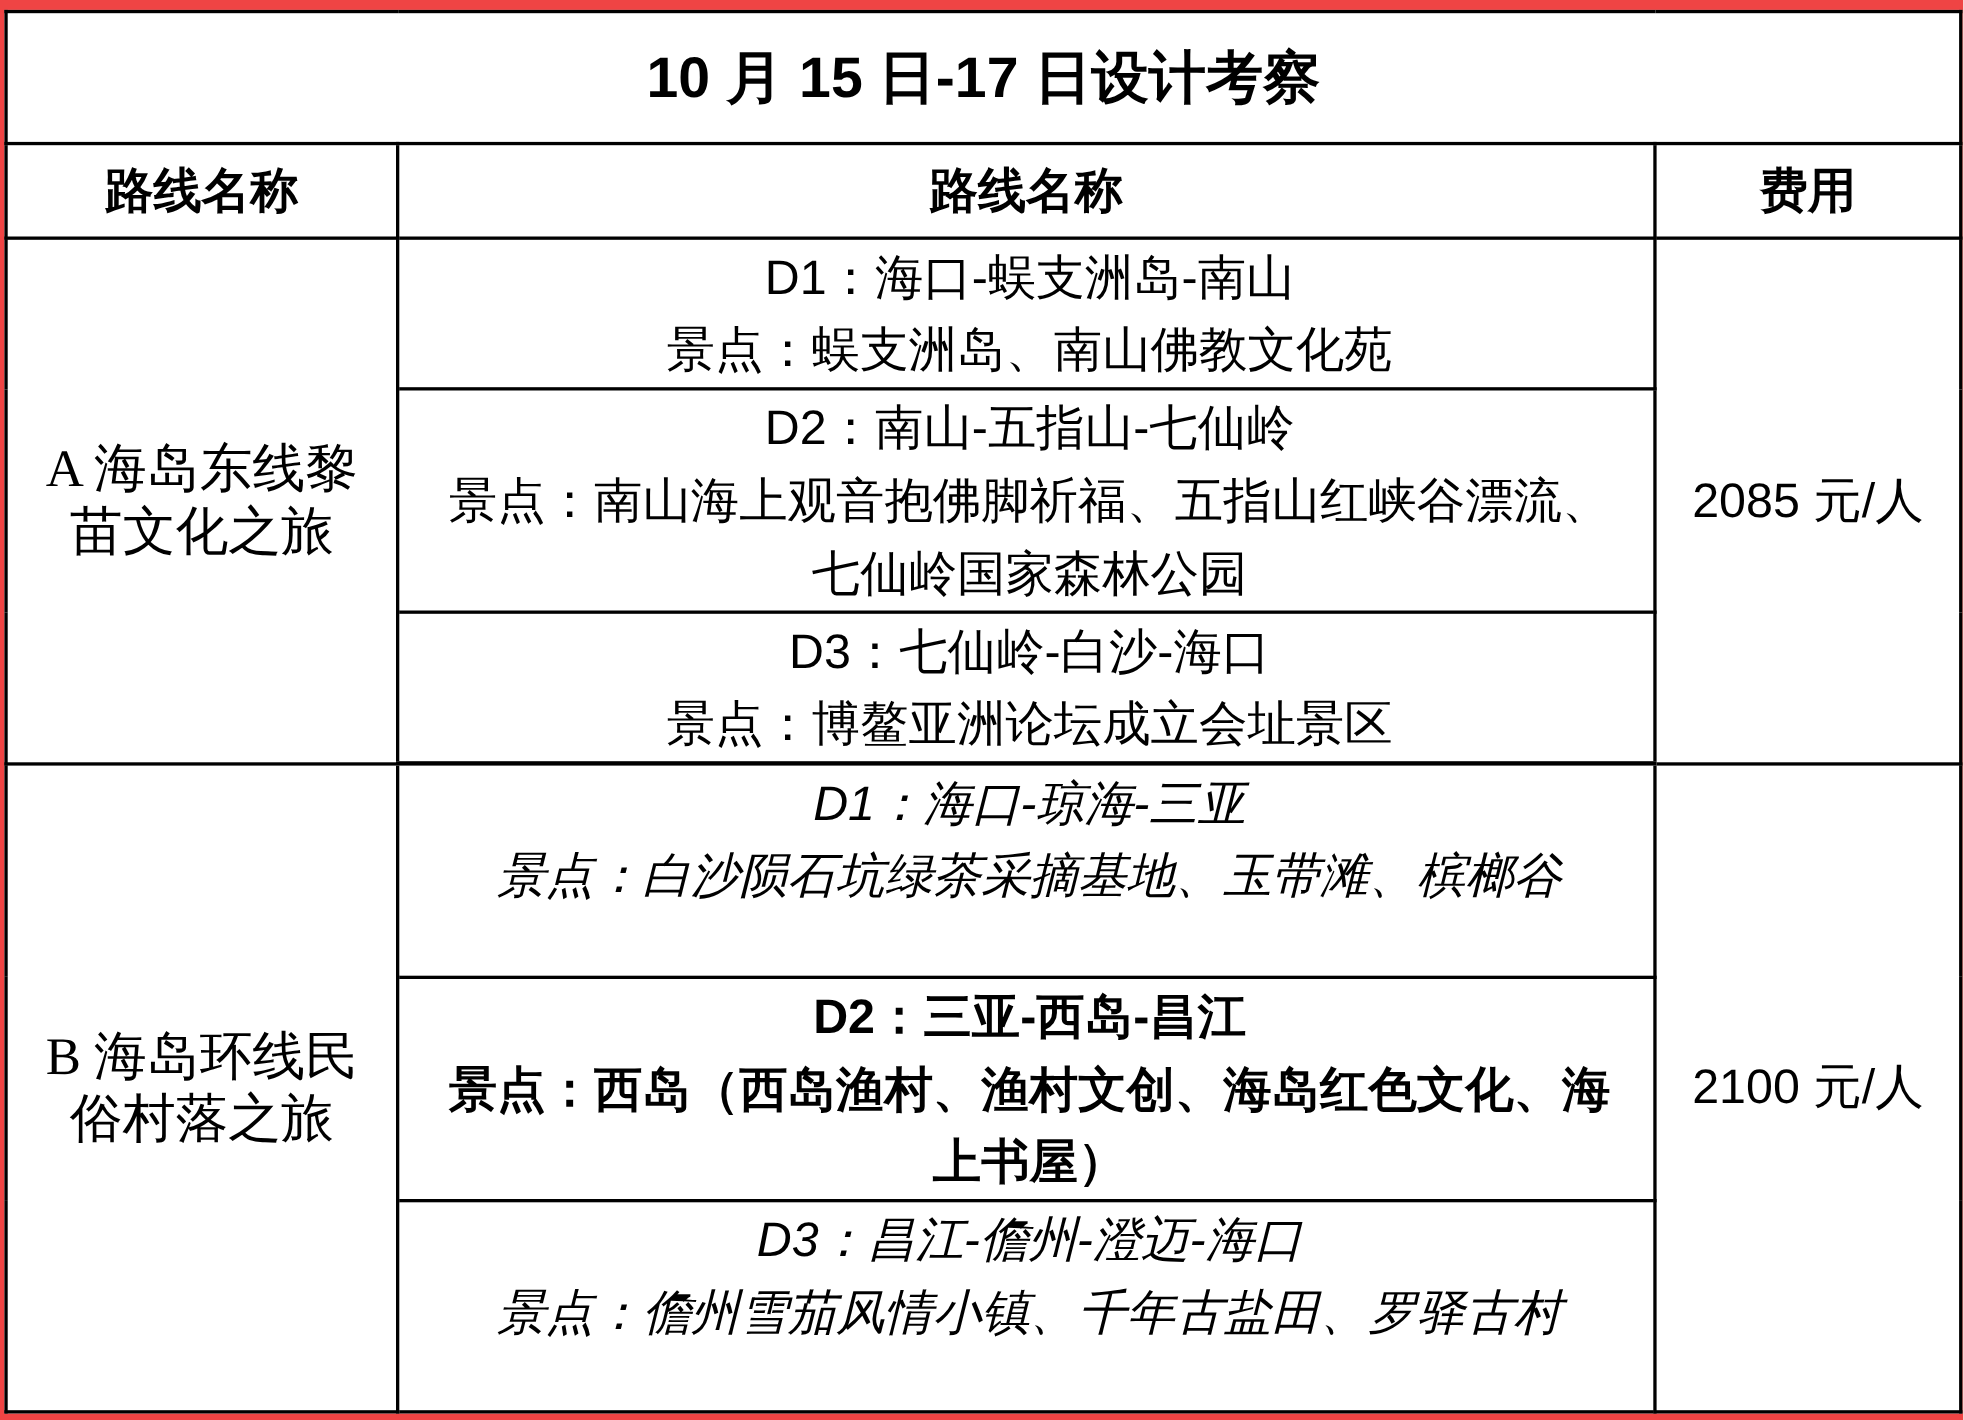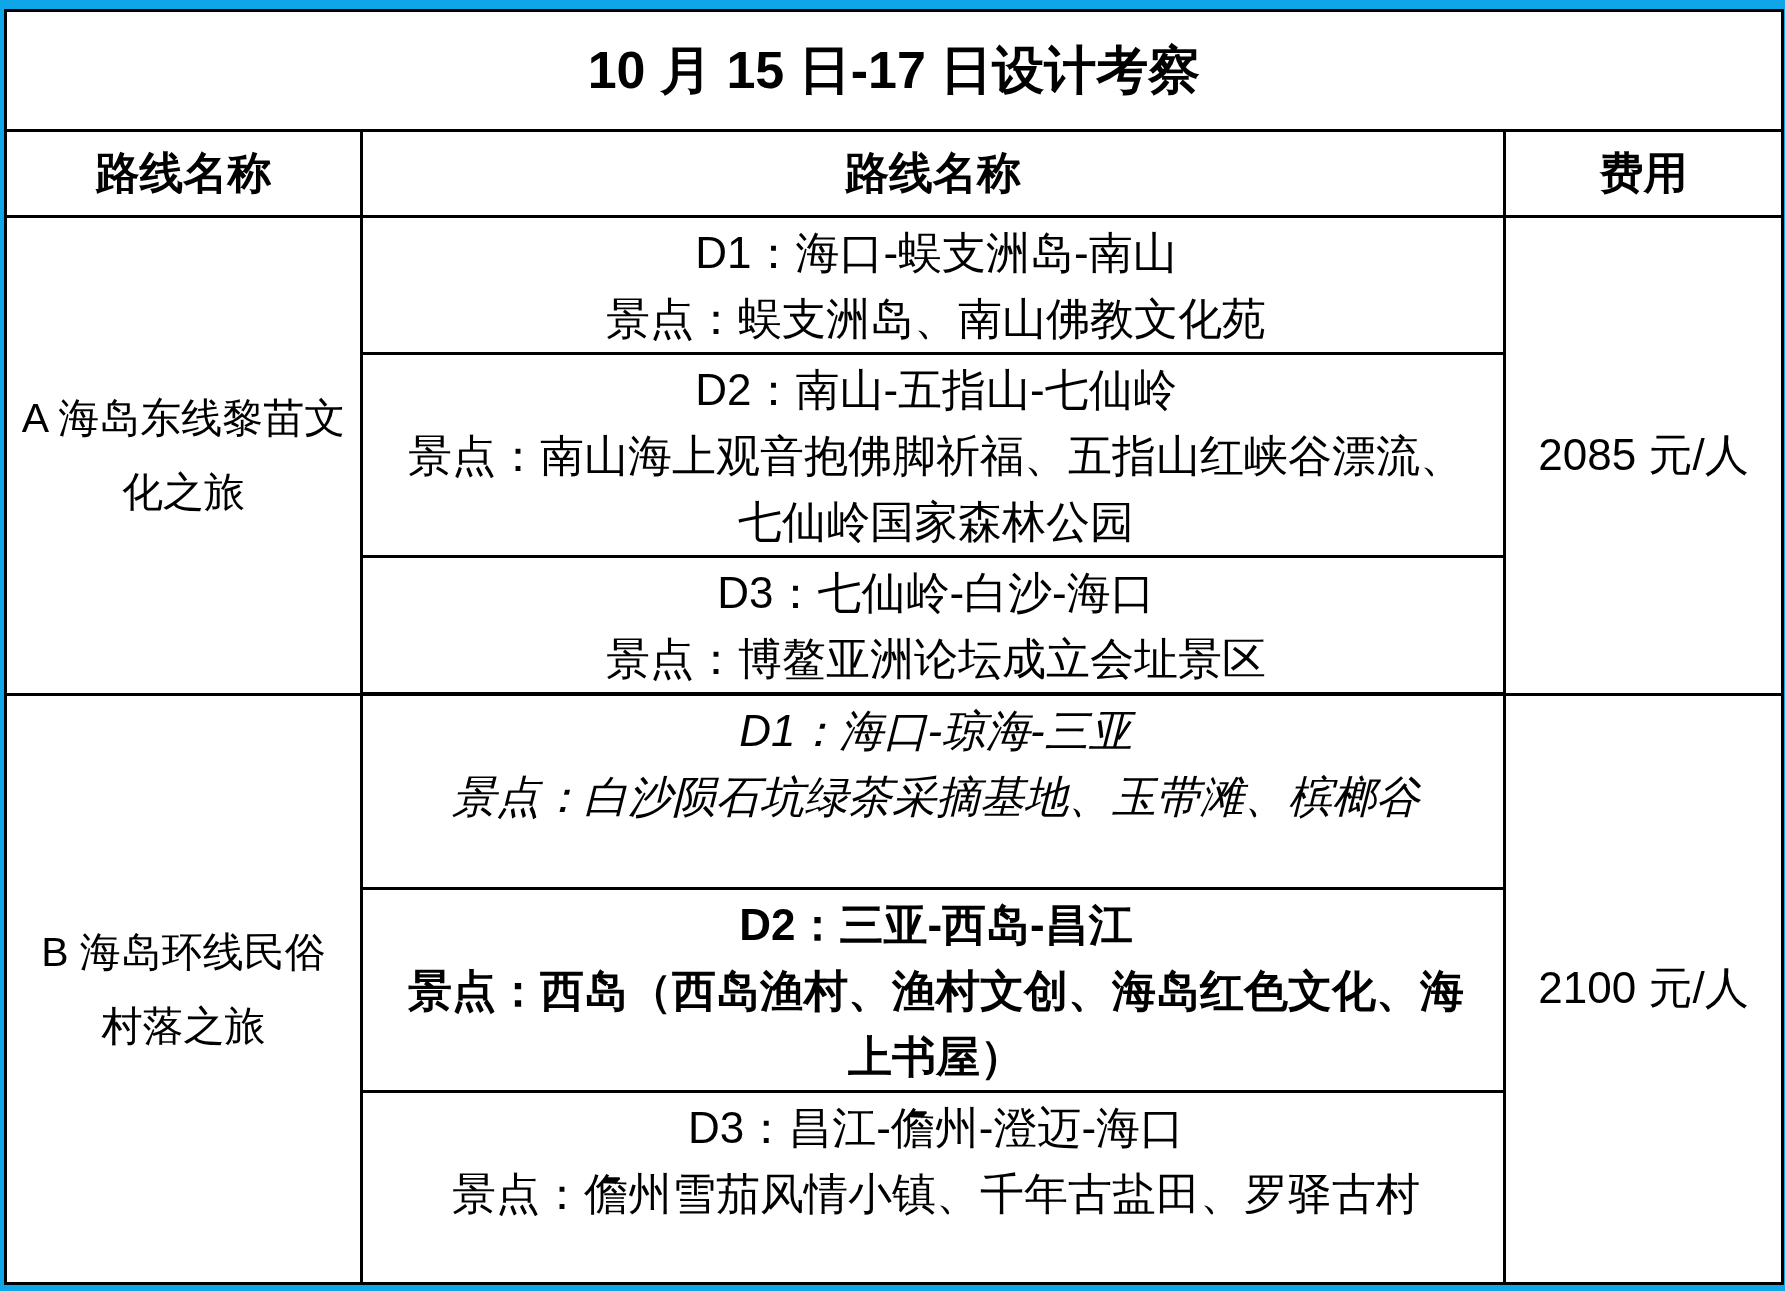--- a/index.html
+++ b/index.html
@@ -7,21 +7,21 @@
     padding: 0;
     background: #ffffff;
     width: 1785px;
     height: 1291px;
     font-family: "Liberation Sans", "DejaVu Sans", sans-serif;
     color: #000000;
   }
   .sheet {
     width: 1785px;
     height: 1291px;
-    background: #0ea5e9;
+    background: #ef4444;
     box-sizing: border-box;
     padding: 9px 4px 6px 4px;
   }
   table.itinerary {
     border-collapse: collapse;
     table-layout: fixed;
     width: 1777px;
     background: #ffffff;
   }
   table.itinerary td {
@@ -43,22 +43,23 @@
   td.head-cell {
     height: 86px;
     text-align: center;
     vertical-align: middle;
     font-size: 44px;
     font-weight: bold;
   }
   td.name-cell {
     text-align: center;
     vertical-align: middle;
-    font-size: 41px;
-    line-height: 74px;
+    font-size: 48px;
+    line-height: 57px;
+    font-family: Liberation Serif, serif;
   }
   td.name-cell .name-wrap {
     width: 324px;
     margin: 0 auto;
     text-align: center;
   }
   td.day-cell {
     text-align: center;
     vertical-align: top;
     padding: 2px 22px 0 28px;
@@ -69,21 +70,21 @@
     text-align: center;
     vertical-align: middle;
     font-size: 44px;
     white-space: nowrap;
   }
   tr.r-day1a td.day-cell { height: 130px; }
   tr.r-day2a td.day-cell { height: 198px; }
   tr.r-day3a td.day-cell { height: 124px; }
   tr.r-day1b td.day-cell { height: 194px; font-style: italic; }
   tr.r-day2b td.day-cell { height: 195px; font-weight: bold; }
-  tr.r-day3b td.day-cell { height: 192px; }
+  tr.r-day3b td.day-cell { height: 192px; font-style: italic; }
 </style>
 </head>
 <body>
 
 <div class="sheet">
   <table class="itinerary">
     <colgroup>
       <col style="width:356px">
       <col style="width:1143px">
       <col style="width:278px">

